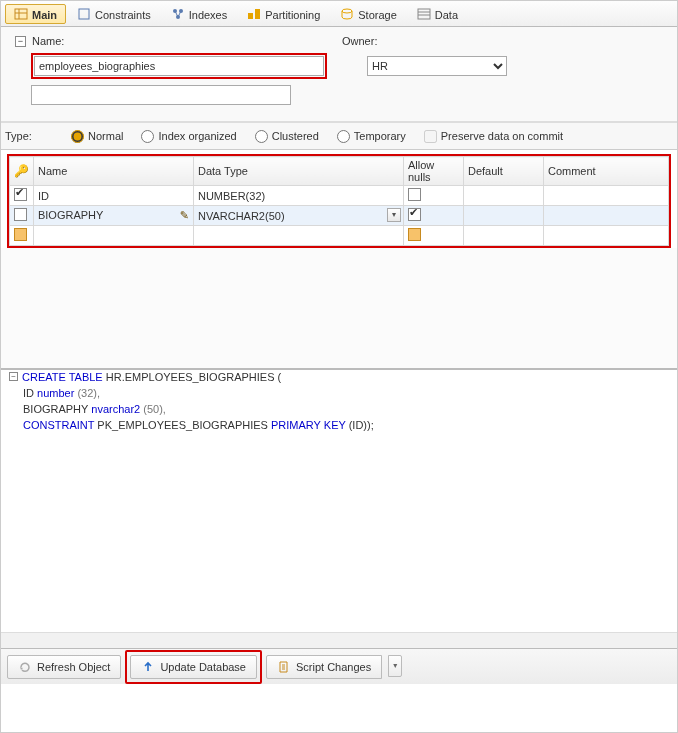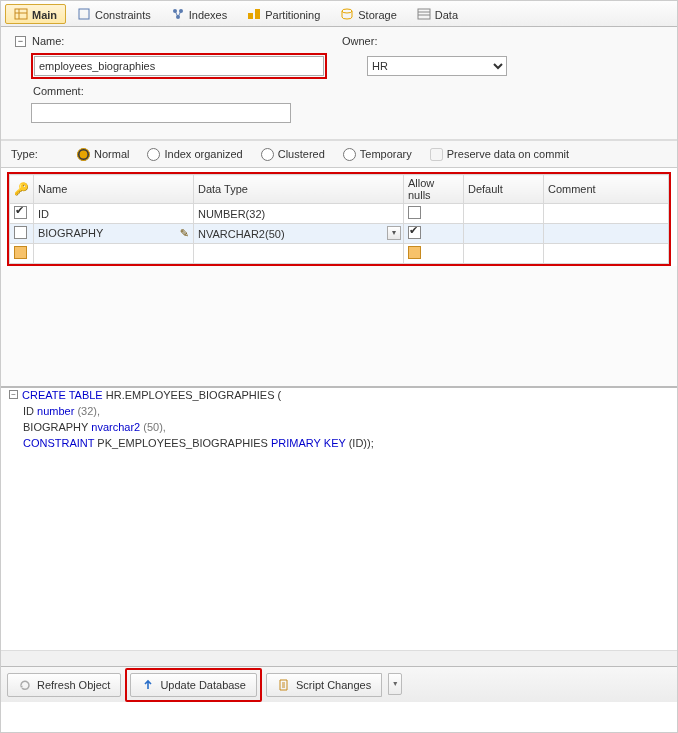--- a/index.html
+++ b/index.html
@@ -9,21 +9,21 @@
 .tab.active{background:linear-gradient(#fff3d3,#ffe9a8);border:1px solid #d6a933;color:#000;font-weight:bold}
 .tab svg{width:14px;height:14px}
 .form-area{padding:8px 14px 10px 14px;background:#f9f9f9;border-bottom:1px solid #ddd}
 .collapse-btn{display:inline-block;width:11px;height:11px;border:1px solid #888;text-align:center;line-height:8px;font-size:9px;margin-right:4px;cursor:pointer;background:#fff}
 .row{display:flex;align-items:center;margin-bottom:6px}
 .row label{width:60px;padding-left:2px}
 .hl-red{border:2px solid #d40000;padding:1px}
 input.tfield{height:20px;border:1px solid #aaa;padding:0 4px;background:#fff;width:260px}
 select.sfield{height:20px;border:1px solid #aaa;background:#fff;width:140px}
 .comment-input{width:630px}
-.type-row{display:flex;align-items:center;gap:18px;padding:4px 10px;background:#f7f7f7;border-top:1px solid #ddd;border-bottom:1px solid #ccc;height:28px}
+.type-row{display:flex;align-items:center;gap:18px;padding:4px 4px;background:#f7f7f7;border-top:1px solid #ddd;border-bottom:1px solid #ccc;height:28px}
 .radio-wrap{display:flex;align-items:center;gap:4px}
 input[type=radio]{accent-color:#e6a400}
 .cb-disabled{color:#999}
 .grid-wrap{border:2px solid #d40000;margin:4px 6px 0 6px}
 table.grid{width:100%;border-collapse:collapse;background:#fff}
 table.grid th,table.grid td{border:1px solid #d8d8d8;padding:2px 4px;height:20px;text-align:left;background:#fff}
 table.grid th{background:linear-gradient(#fdfdfd,#eee);font-weight:normal;color:#333}
 .keycol{width:20px;text-align:center}
 .keyicon{color:#d6a400;font-size:12px}
 .cb{width:13px;height:13px;border:1px solid #888;display:inline-block;background:#fff;position:relative}
@@ -107,23 +107,20 @@
   </div>
   <div class="row" style="margin-left:16px;gap:40px">
     <span class="hl-red">
       <input class="tfield" style="width: 290px;" value="employees_biographies">
     </span>
     <select class="sfield">
       <option>HR</option>
     </select>
   </div>
   <div class="row" style="margin-left:16px">
-    <label>Comment:</label>
-  </div>
-  <div class="row" style="margin-left:16px">
     <input class="tfield comment-input" value="" style="">
   </div>
 </div>
 
 <div class="type-row">
   <label style="width:48px">Type:</label>
   <span class="radio-wrap">
       <input type="radio" checked="" style="">
       <span>Normal</span>
     </span>

